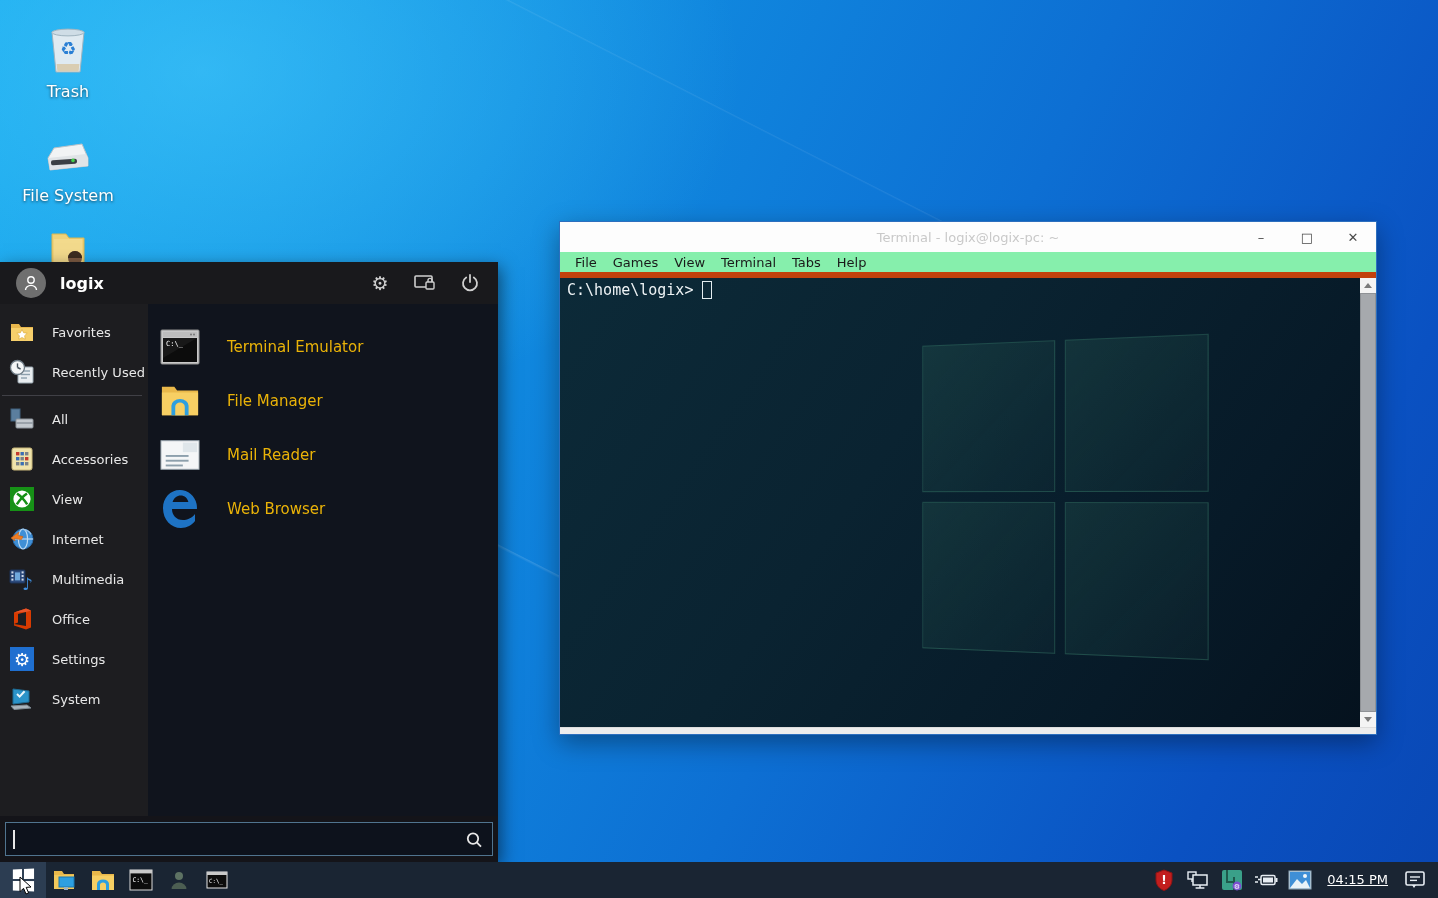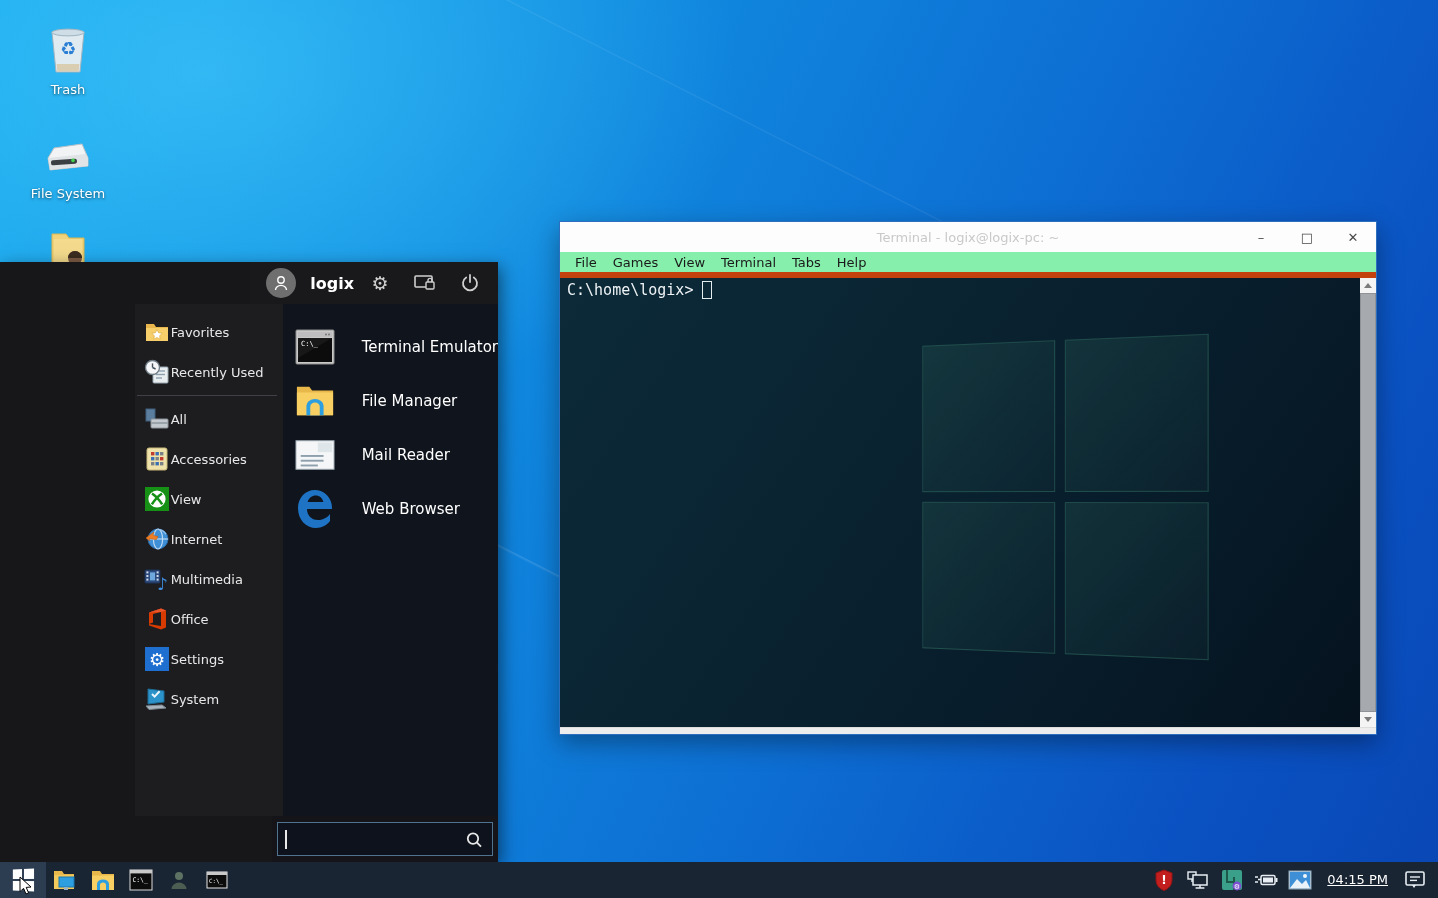--- a/index.html
+++ b/index.html
@@ -11,40 +11,40 @@
     background:
       radial-gradient(ellipse 900px 600px at 14% 8%, rgba(80,210,255,.50), transparent 60%),
       linear-gradient(116deg,#17a9ee 0%,#118fe2 30%,#0d6fd3 60%,#0a51c2 85%,#0947b4 100%);
   }
   .streak { position:absolute; background:linear-gradient(to bottom, rgba(255,255,255,.16), rgba(255,255,255,0)); }
   .streak.s1 { width:980px; height:3px; left:-60px; top:260px; transform:rotate(27deg); transform-origin:left top; }
   .streak.s2 { width:700px; height:2px; left:430px; top:-40px; transform:rotate(27deg); transform-origin:left top; opacity:.6; }
 
   
   .desk-icon { position:absolute; width:96px; display:flex; flex-direction:column; align-items:center; gap:6px; z-index:2; }
-  .desk-icon .lbl { color:#fff; font-size:13px; text-shadow:0 1px 3px rgba(0,0,0,.65); }
+  .desk-icon .lbl { color:#fff; font-size:16px; text-shadow:0 1px 3px rgba(0,0,0,.65); }
 
   
   #start-menu { position:absolute; left:0; top:262px; width:498px; height:600px; z-index:10;
-    background:#17171a; display:flex; flex-direction:column; box-shadow:3px 5px 16px rgba(0,0,0,.5);align-items:flex-end; }
+    background:#17171a; display:flex; flex-direction:column; box-shadow:3px 5px 16px rgba(0,0,0,.5); }
   .menu-header { height:42px; display:flex; align-items:center; gap:14px; padding:0 16px; background:#19191c; }
   .avatar { width:30px; height:30px; border-radius:50%; background:#6f6f6f; display:flex; align-items:center; justify-content:center; flex:none; }
   .username { color:#fff; font-size:16px; font-weight:bold; }
   .menu-header-right { margin-left:auto; display:flex; align-items:center; gap:21px; }
   .hicon { color:#cfcfcf; display:flex; align-items:center; justify-content:center; width:24px; height:24px; cursor:pointer; }
   .menu-body { flex:1; display:flex; min-height:0; }
   .sidebar { width:148px; background:#1d1d20; padding-top:8px; }
-  .cat { height:40px; display:flex; align-items:center; gap:0; padding-left:8px; cursor:pointer; }
+  .cat { height:40px; display:flex; align-items:center; gap:16px; padding-left:8px; cursor:pointer; }
   .cat .ci { width:28px; height:28px; flex:none; display:flex; align-items:center; justify-content:center; }
   .cat .cl { color:#e8e8e8; font-size:13px; white-space:nowrap; }
   .sep { height:1px; background:#404046; margin:3px 6px 3px 2px; }
   .apps { flex:1; background:#10141d; padding:16px 0 0 12px; }
   .app { height:54px; display:flex; align-items:center; gap:27px; cursor:pointer; }
   .app .ai { width:40px; height:40px; flex:none; display:flex; align-items:center; justify-content:center; }
-  .app .al { color:#ffffff; font-size:15px; }
+  .app .al { color:#eab308; font-size:15px; }
   .menu-search-strip { height:46px; background:#141419; display:flex; align-items:center; padding:0 5px; }
   .search-box { position:relative; flex:1; height:34px; background:#0d121c; border:1px solid #50748f; display:flex; align-items:center; }
   .search-box input { flex:1; background:transparent; border:none; outline:none; color:#e8e8e8; font-size:14px; padding:0 30px 0 10px; font-family:inherit; }
   .caret { position:absolute; left:7px; top:7px; width:1.5px; height:19px; background:#e8e8e8; }
   .search-glyph { position:absolute; right:8px; top:7px; }
 
   
   svg { display:block; }
 
   

